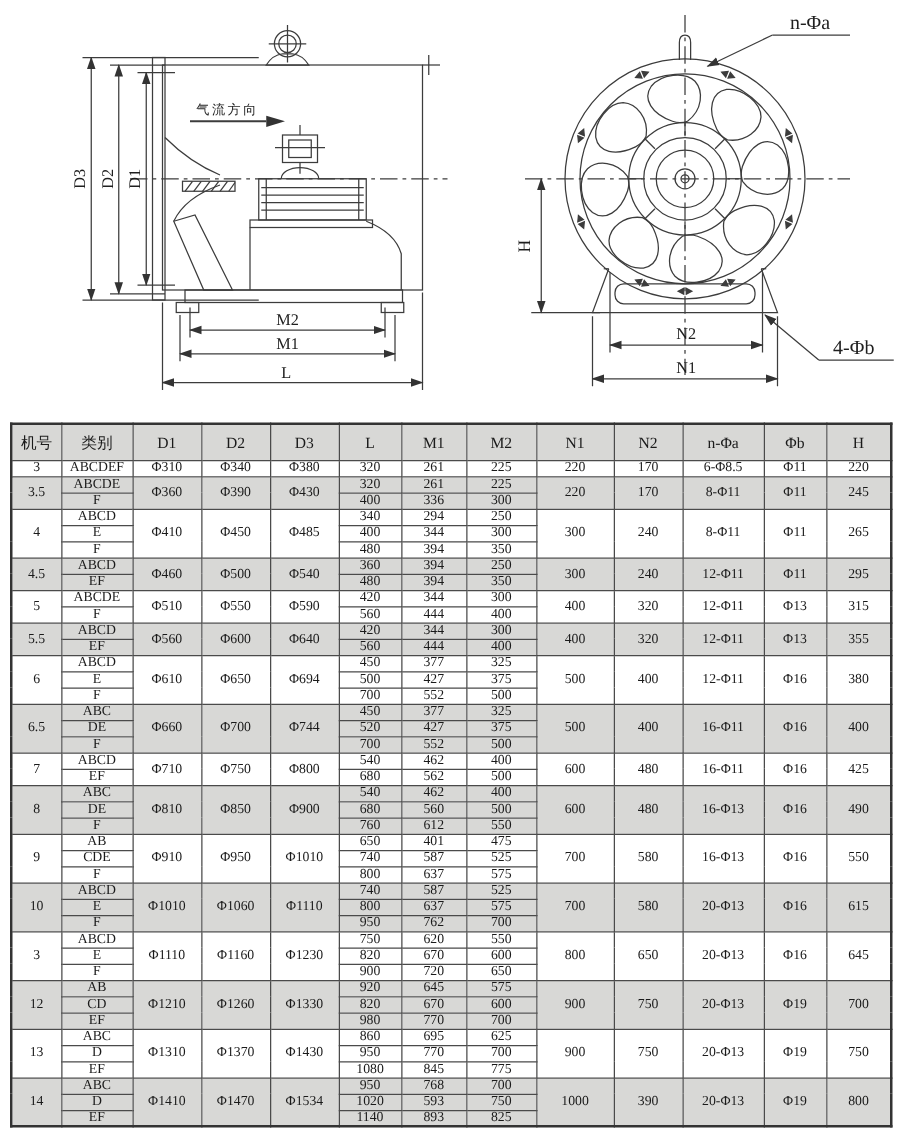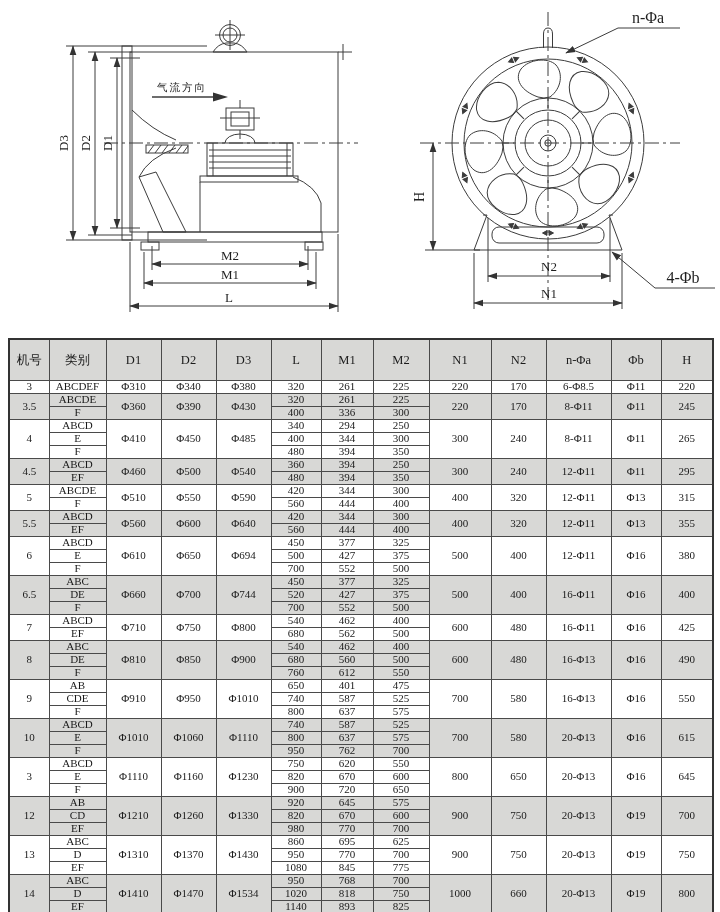--- a/index.html
+++ b/index.html
@@ -18,21 +18,21 @@
   table.spec-table {
     border-collapse:collapse; table-layout:fixed; width:704px;
     border:2px solid #333;
   }
   .spec-table th, .spec-table td {
     border:1px solid #4a4a4a; text-align:center; vertical-align:middle;
     font-size:11px; line-height:1.0; padding:0; height:13px;
     white-space:nowrap; overflow:hidden;
   }
   .spec-table th {
-    height:41px; font-size:12.5px; font-weight:normal;
+    height:29px; font-size:12.5px; font-weight:normal;
     background:var(--shade,#d8d8d6);
     margin-left:40px;
   }
   .spec-table tr.shaded td { background:var(--shade,#d8d8d6); }
 </style>
 </head>
 <body>
 
 <div class="drawings">
 <svg width="720" height="336" viewBox="0 0 720 336">
@@ -640,29 +640,29 @@
         <tr class="shaded">
           <td rowspan="3">14</td>
           <td>ABC</td>
           <td rowspan="3">Φ1410</td>
           <td rowspan="3">Φ1470</td>
           <td rowspan="3">Φ1534</td>
           <td>950</td>
           <td>768</td>
           <td>700</td>
           <td rowspan="3">1000</td>
-          <td rowspan="3">660</td>
+          <td rowspan="3">390</td>
           <td rowspan="3">20-Φ13</td>
           <td rowspan="3">Φ19</td>
           <td rowspan="3">800</td>
         </tr>
         <tr class="shaded">
           <td>D</td>
           <td>1020</td>
-          <td>818</td>
+          <td>593</td>
           <td>750</td>
         </tr>
         <tr class="shaded">
           <td>EF</td>
           <td>1140</td>
           <td>893</td>
           <td>825</td>
         </tr>
       </tbody>
   </table>

